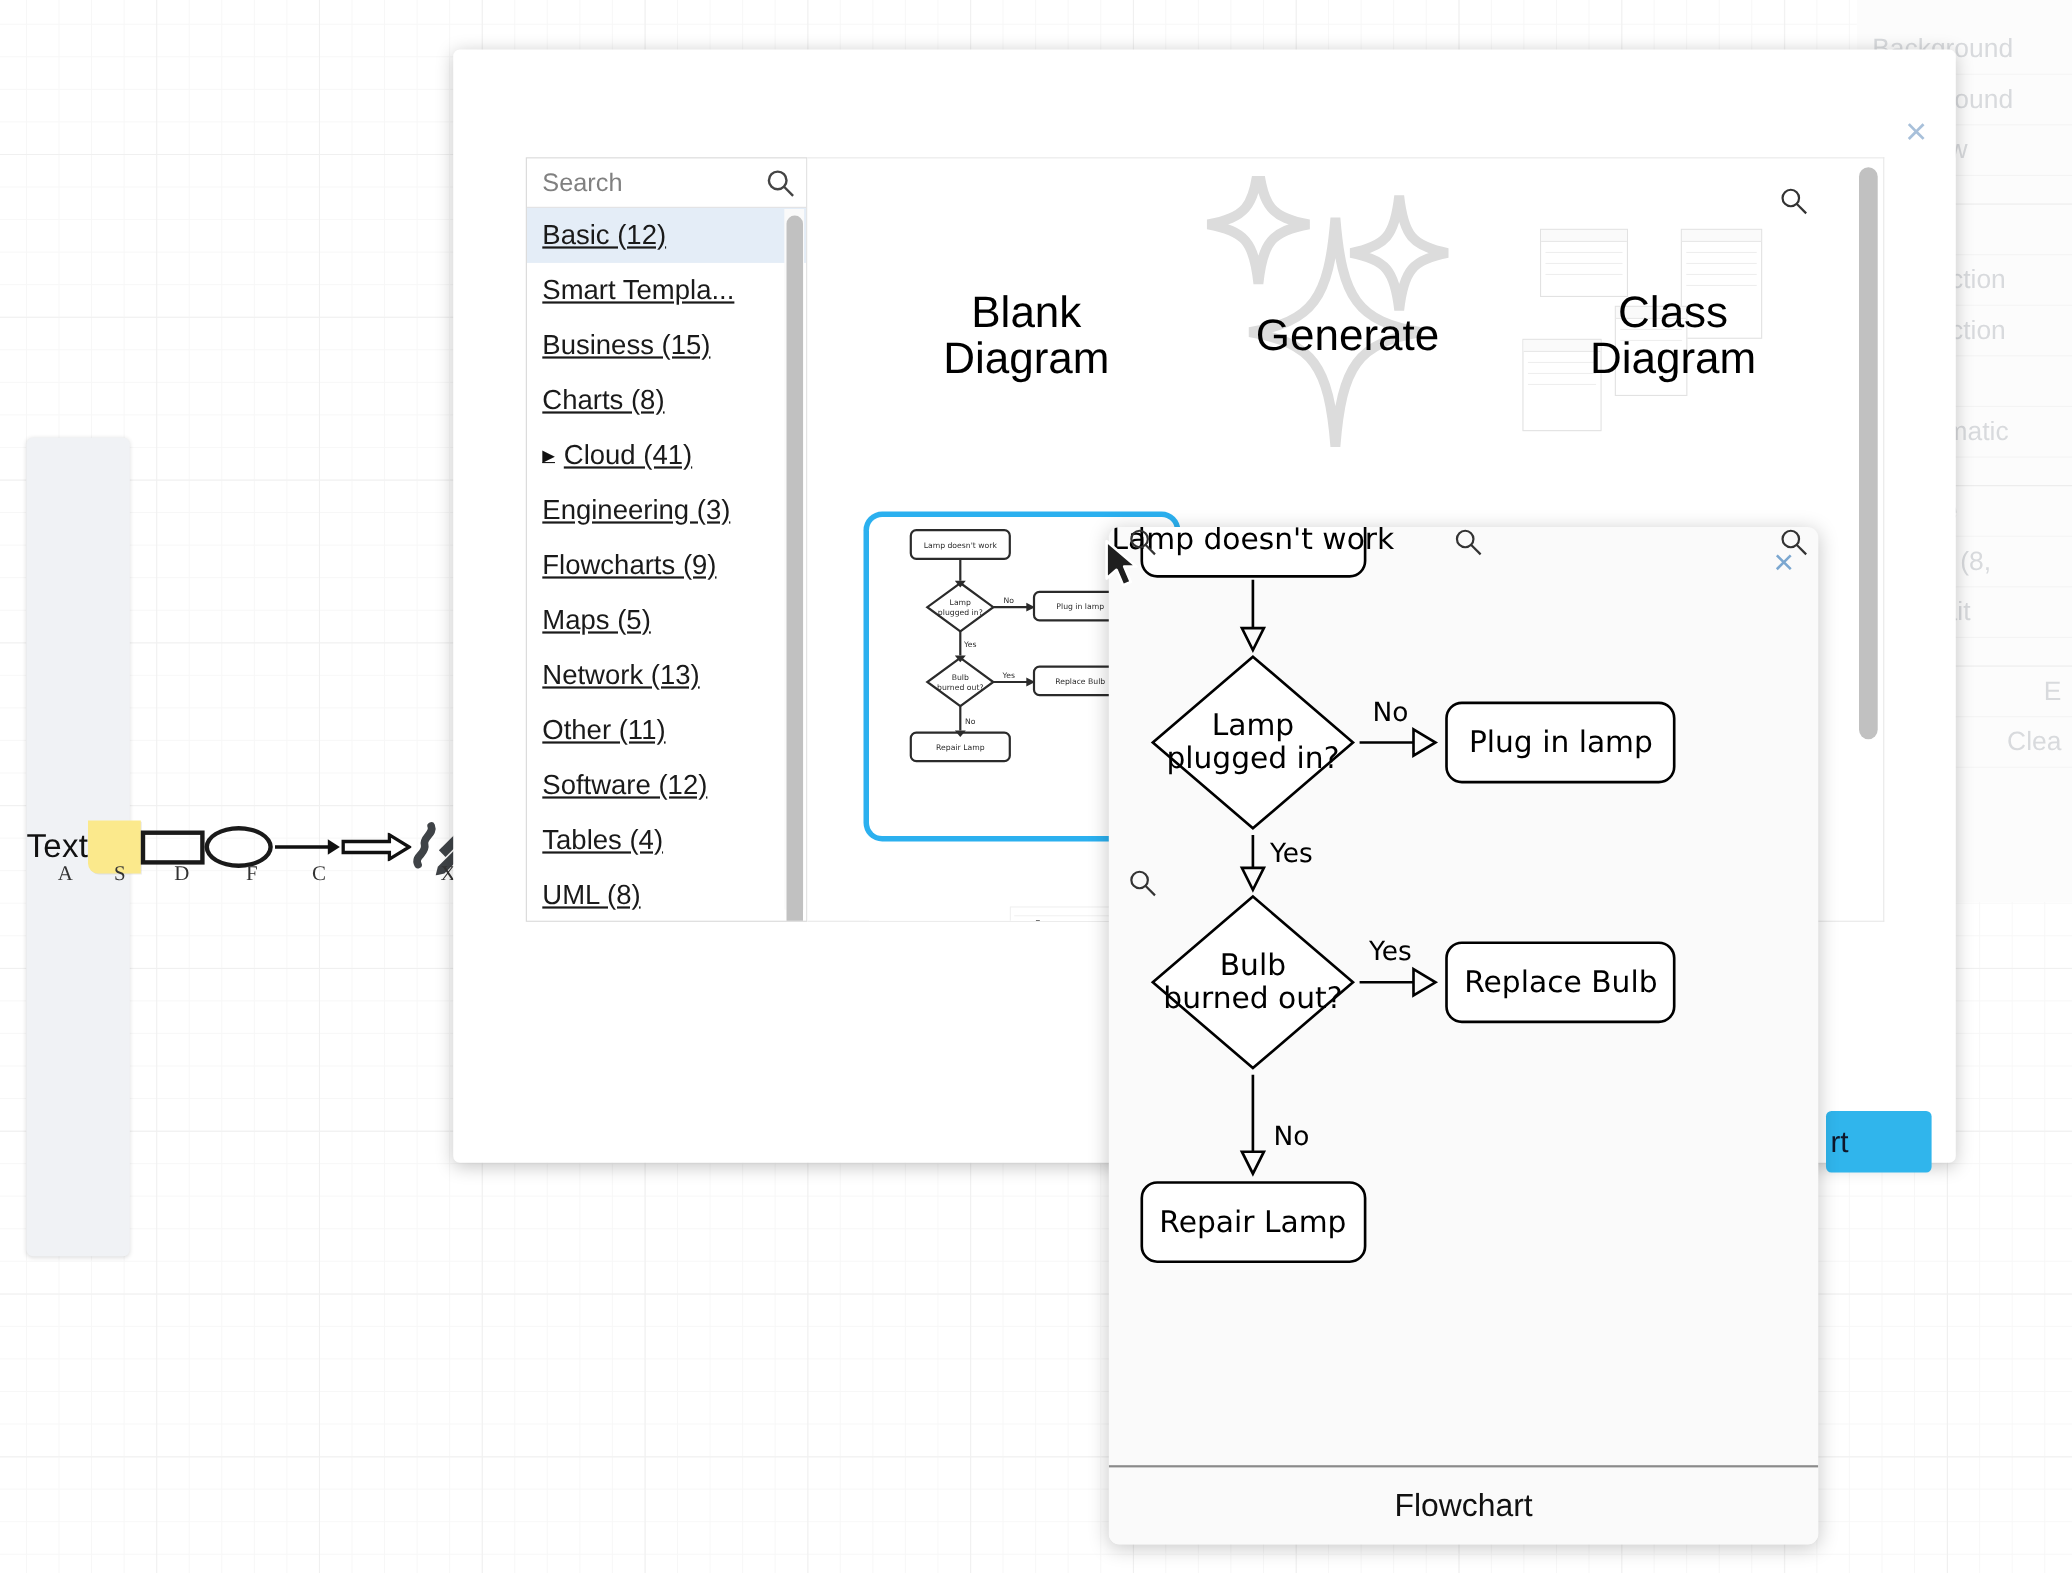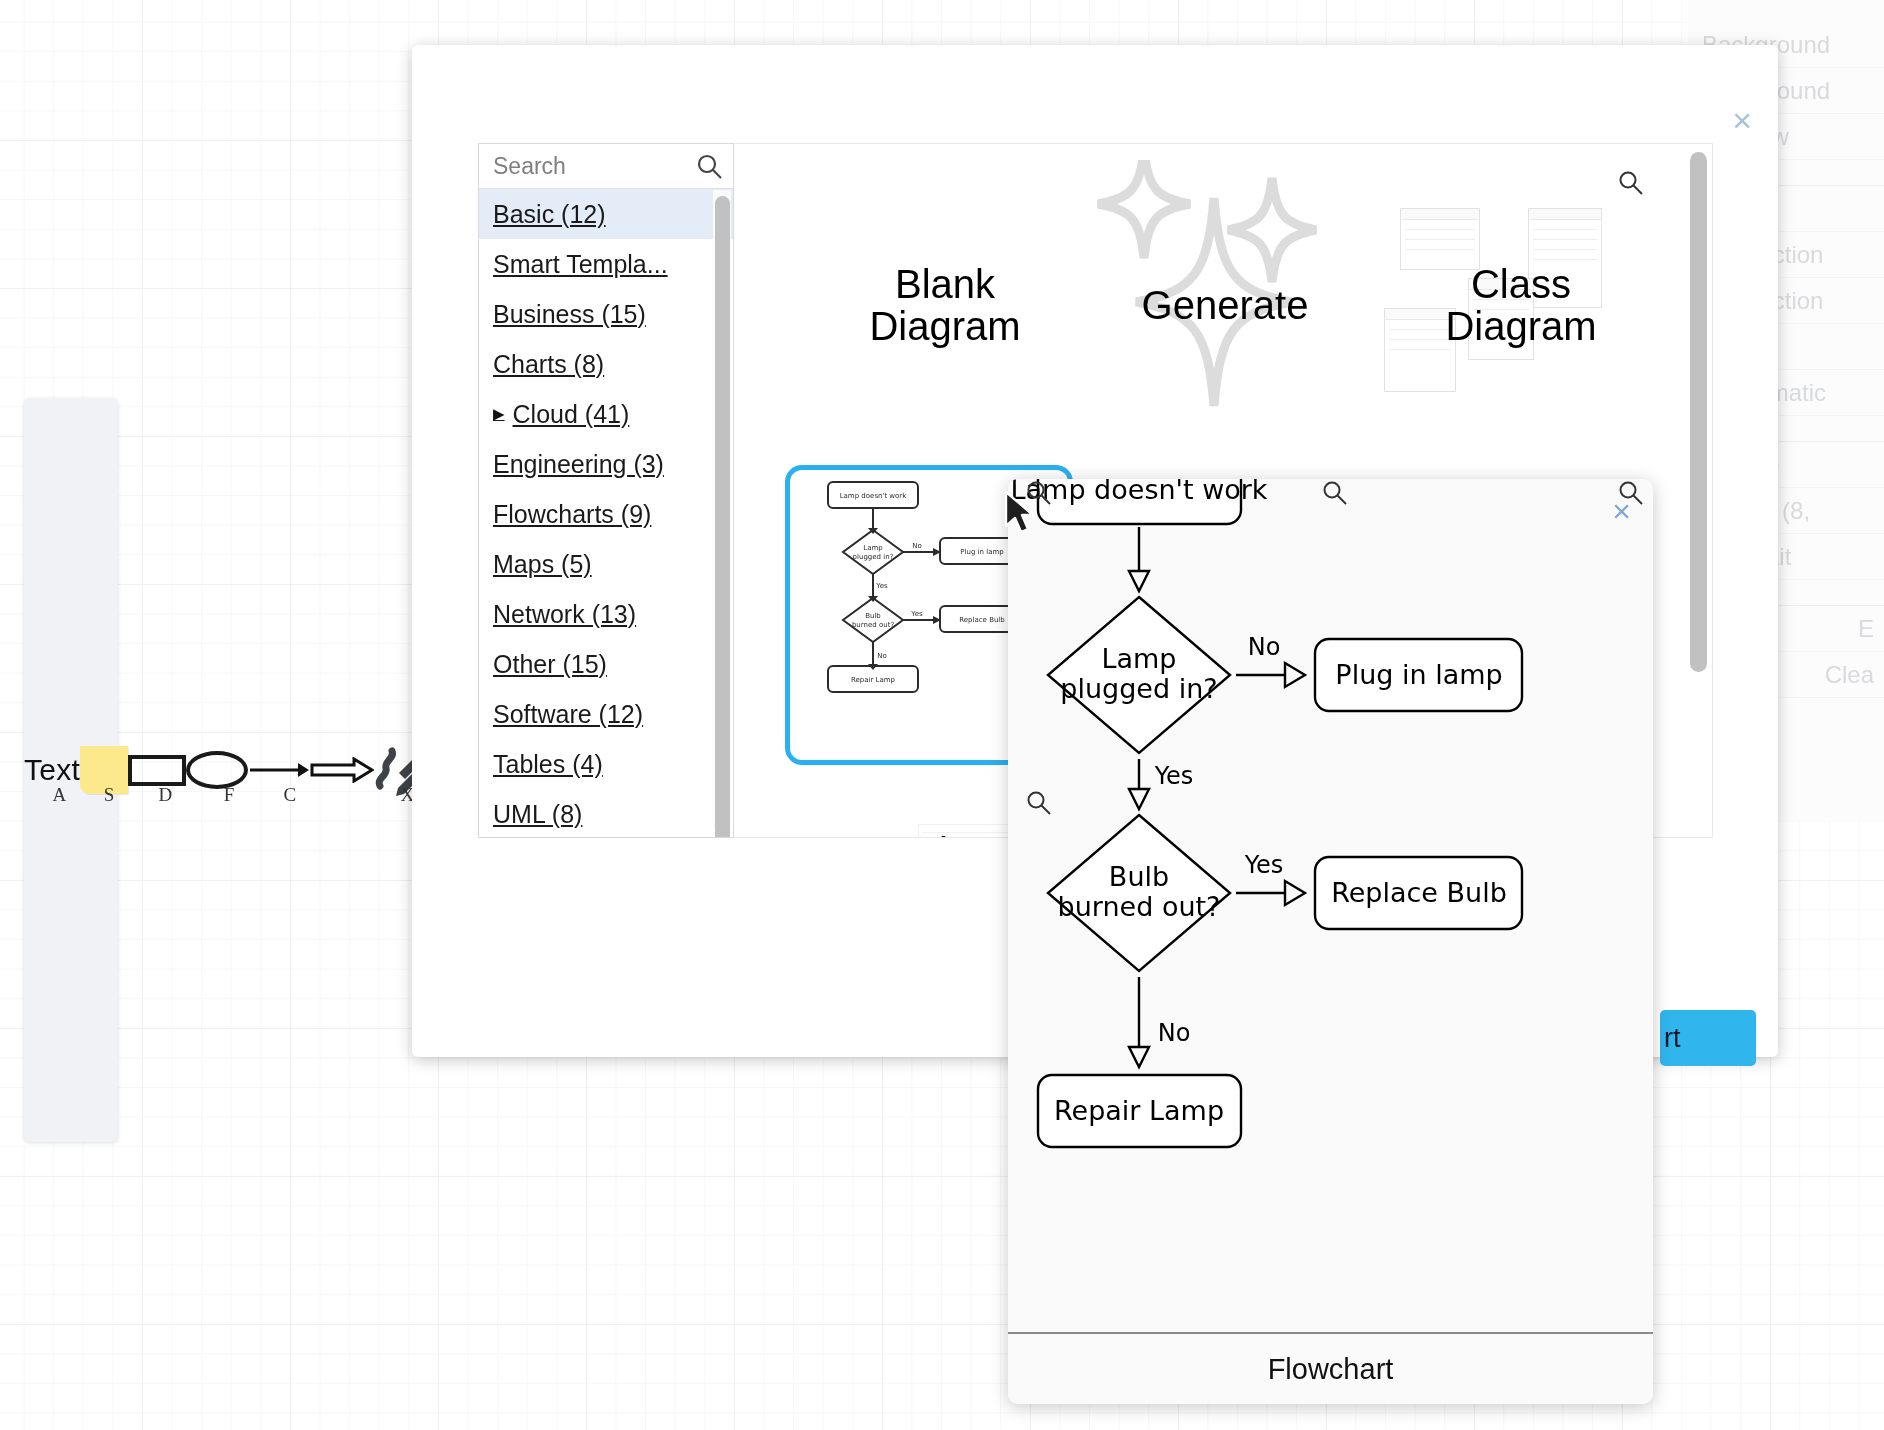--- a/index.html
+++ b/index.html
@@ -415,39 +415,39 @@
       <div class="cat-item">
         <span>Flowcharts (9)</span>
         </div>
       <div class="cat-item">
         <span>Maps (5)</span>
         </div>
       <div class="cat-item">
         <span>Network (13)</span>
         </div>
       <div class="cat-item">
-        <span>Other (15)</span>
+        <span>Other (11)</span>
         </div>
       <div class="cat-item">
         <span>Software (12)</span>
         </div>
       <div class="cat-item">
         <span>Tables (4)</span>
         </div>
       <div class="cat-item">
         <span>UML (8)</span>
         </div>
 
       <div id="cat-scroll-track"></div>
       <div id="cat-scroll-thumb"></div>
     </div>
 
     <div id="grid-panel">
 
-      <div class="tile" style="left:72px; top:16px;">
+      <div class="tile" style="left:60px; top:16px;">
         <div class="tile-label">Blank<br>Diagram</div>
       </div>
 
       <div class="tile" style="left:352px; top:16px;">
         <svg style="position:absolute;inset:0;" viewBox="0 0 278 290">
           <path class="sparkle" d="M58 -10 C62 28 70 38 104 44 C70 50 62 60 58 98 C54 60 46 50 12 44 C46 38 54 28 58 -10 Z"></path>
           <path class="sparkle" d="M186 18 C190 54 198 64 230 70 C198 76 190 86 186 122 C182 86 174 76 142 70 C174 64 182 54 186 18 Z"></path>
           <path class="sparkle" d="M128 38 C134 112 148 132 206 142 C148 152 134 172 128 246 C122 172 108 152 50 142 C108 132 122 112 128 38 Z"></path>
         </svg>
         <div class="tile-label">Generate</div>

